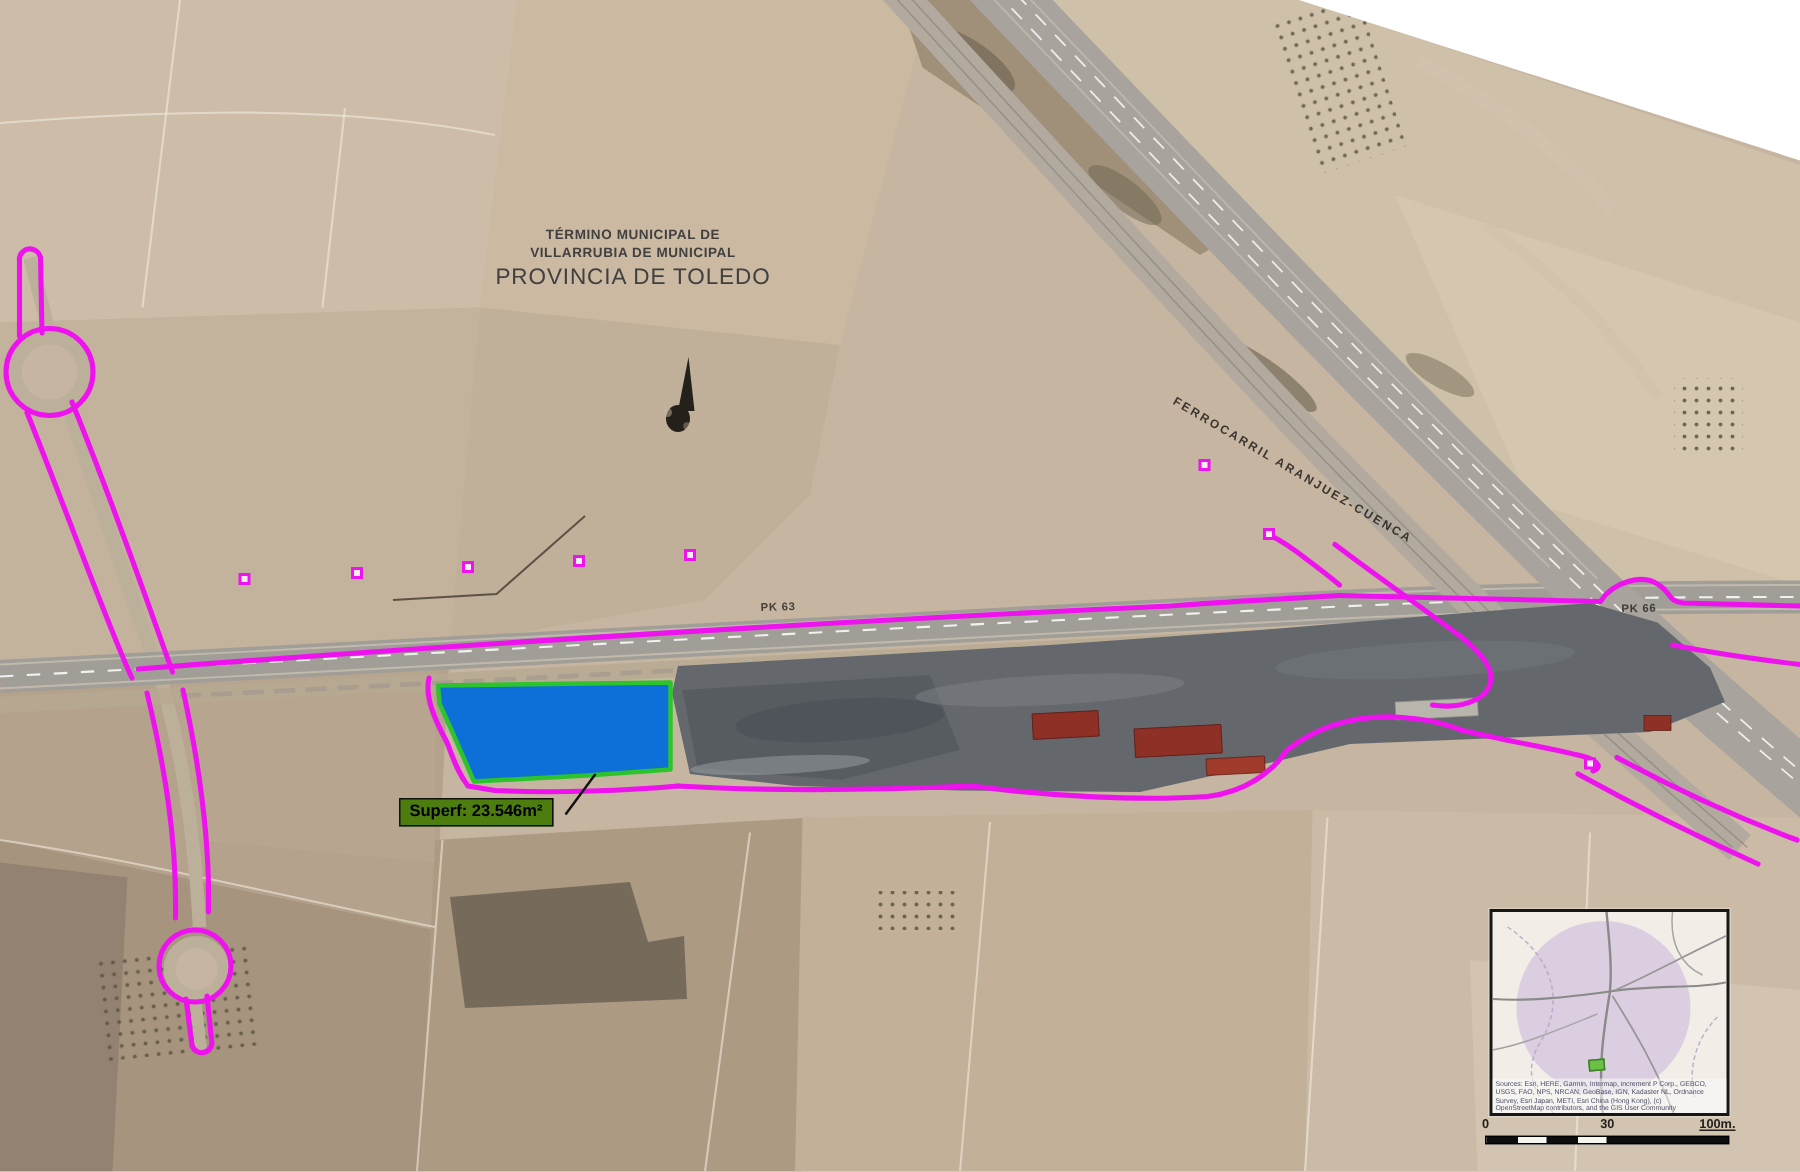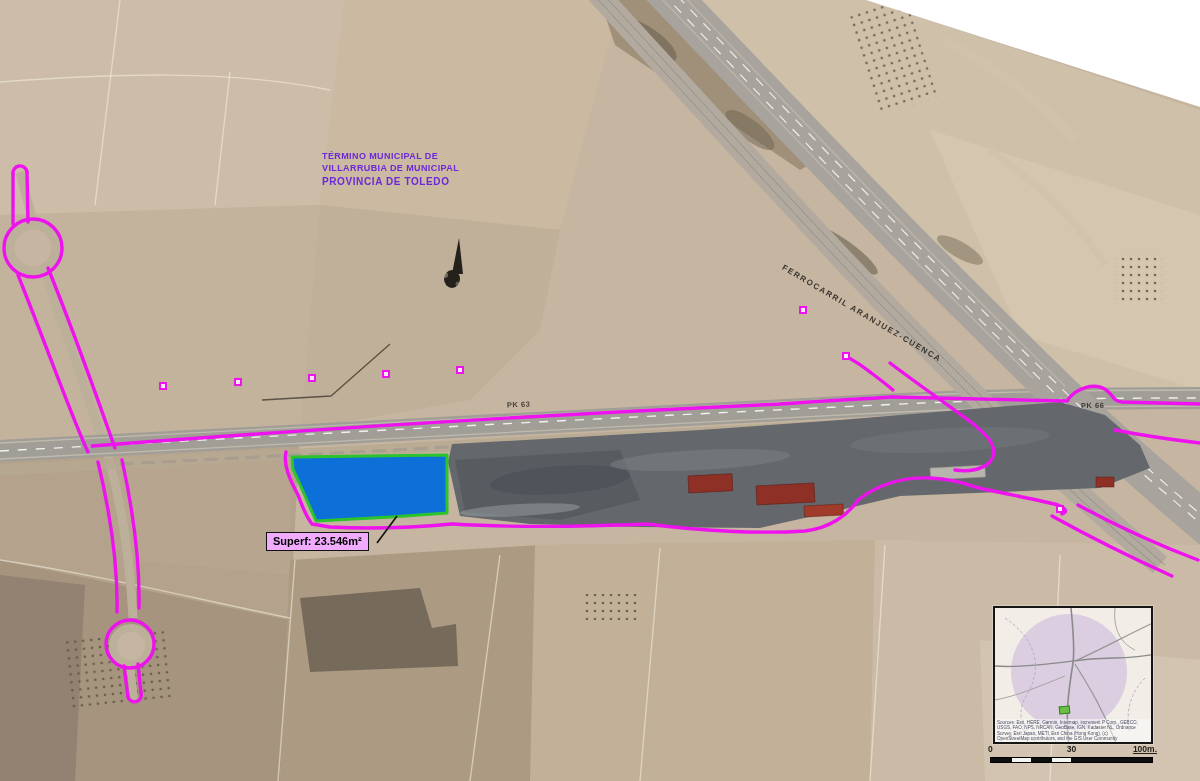--- a/index.html
+++ b/index.html
@@ -5,28 +5,28 @@
   html,body{margin:0;padding:0;background:#e8e4dc;}
   *{box-sizing:border-box;}
   .map-canvas{
     position:relative;width:1200px;height:781px;overflow:hidden;
     background:#c6b5a0;
     font-family:"Liberation Sans", sans-serif;
   }
   .overlay-svg{position:absolute;left:0;top:0;}
   
   .muni-label{
-    position:absolute;left:322px;top:151px;width:200px;
-    color:#6d28d9;line-height:1.3;
+    position:absolute;left:322px;top:151px;width:200px;text-align:center;
+    color:#404040;line-height:1.3;
   }
   .muni-label .l-small{font-size:9px;letter-spacing:.4px;font-weight:600;display:block;}
-  .muni-label .l-big{font-size:10px;letter-spacing:.6px;font-weight:700;display:block;margin-top:1px;}
+  .muni-label .l-big{font-size:15px;letter-spacing:.6px;font-weight:400;display:block;margin-top:1px;}
   .superf-label{
     position:absolute;left:266px;top:532px;
-    background:#f0abfc;border:1.6px solid #111;
+    background:#4d7c0f;border:1.6px solid #111;
     font-size:11px;font-weight:700;color:#000;
     padding:2px 6px 3px 6px;white-space:nowrap;
   }
   .railway-label{
     position:absolute;left:785px;top:263px;
     transform:rotate(30.5deg);transform-origin:0 0;
     font-size:8px;font-weight:700;letter-spacing:1.6px;color:#2f2b25;
     white-space:nowrap;opacity:.92;
   }
   .pk-label{

